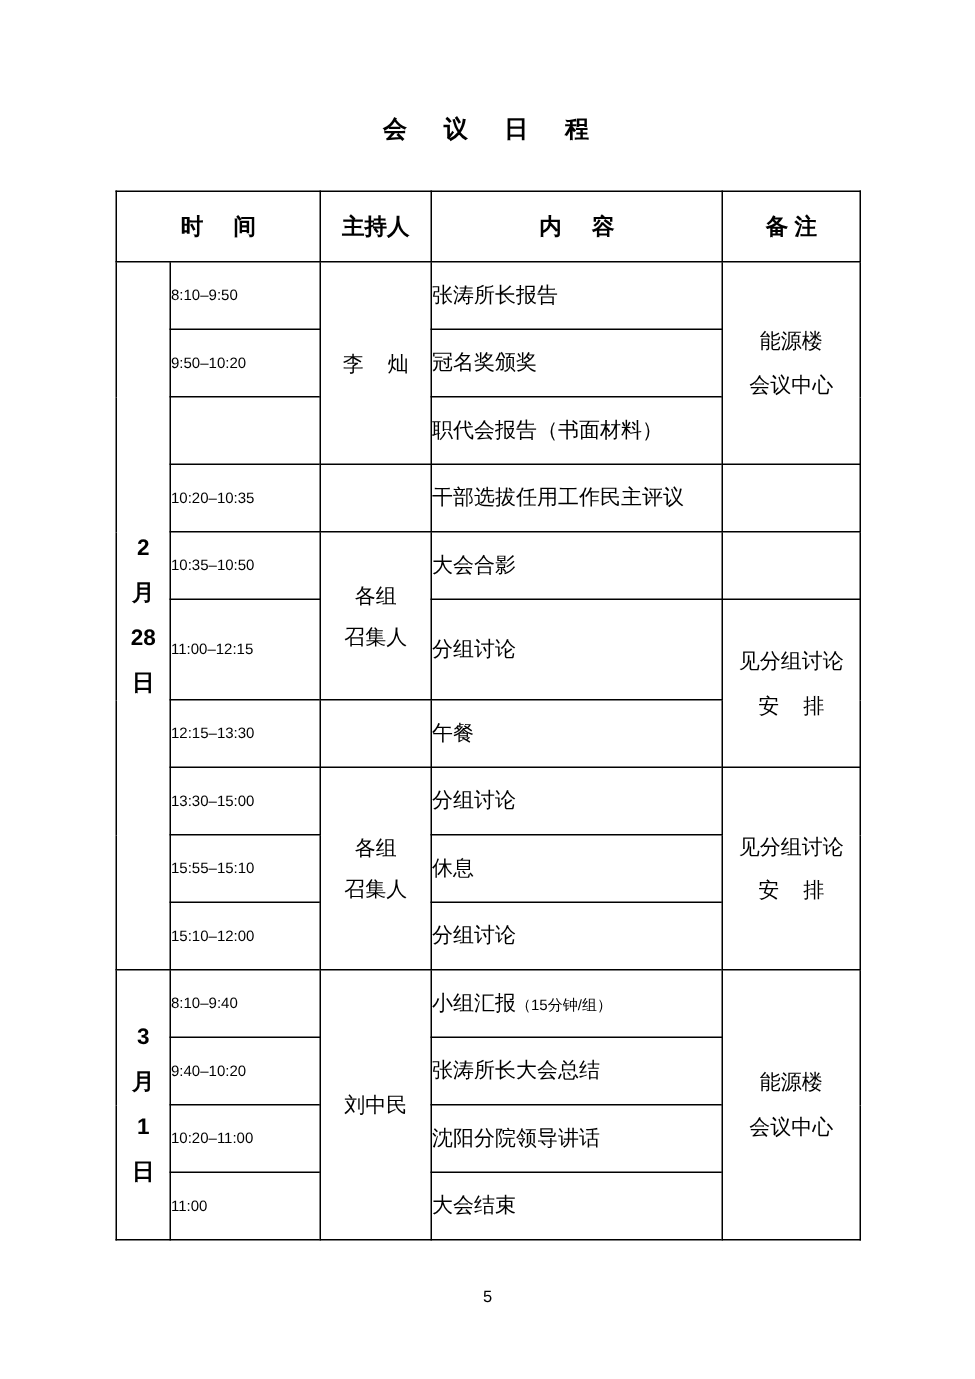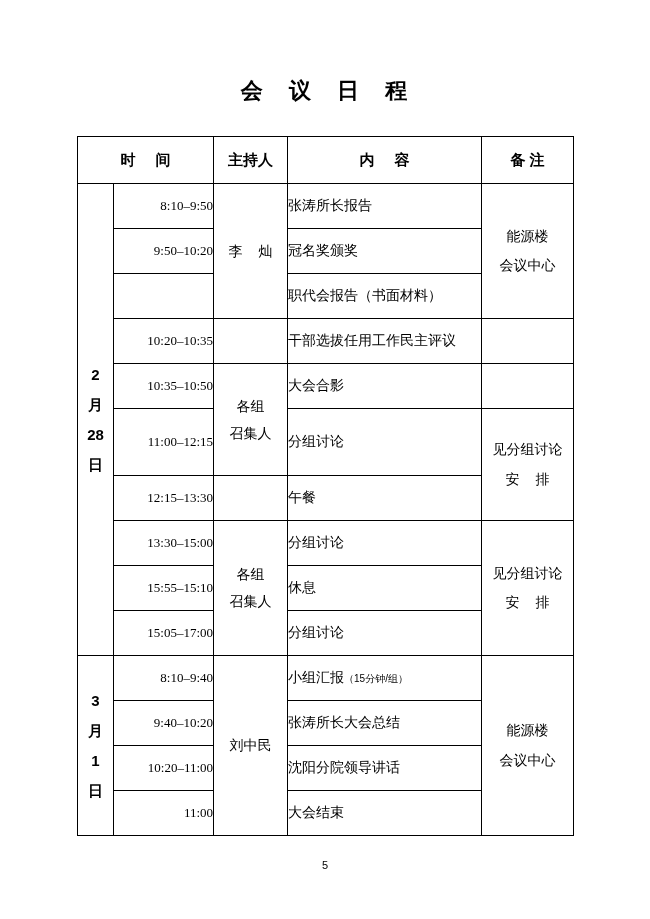--- a/index.html
+++ b/index.html
@@ -16,21 +16,21 @@
     overflow: hidden;
   }
   .page {
     width: 650px;
     height: 919px;
     position: relative;
     box-sizing: border-box;
   }
   .title {
     text-align: center;
-    font-size: 22px;
+    font-size: 16px;
     font-weight: bold;
     letter-spacing: 10px;
     padding-top: 76px;
     padding-left: 8px;
     font-family: "Liberation Sans", sans-serif;
   }
   .table-wrap {
     margin: 30px auto 0 auto;
     width: 496px;
   }
@@ -62,25 +62,24 @@
     font-size: 15px;
     font-weight: bold;
     font-family: "Liberation Sans", sans-serif;
     line-height: 2.0;
   }
   .daycell div {
     display: block;
   }
   .timecell {
     width: 100px;
-    font-size: 13px;
+    font-size: 10px;
     padding-left: 10px;
-    font-family: Liberation Serif, serif;
+    font-family: Liberation Sans, sans-serif;
     height: 44px;
-    text-align: right;
   }
   .hostcell {
     width: 74px;
     text-align: center;
     font-size: 14px;
     font-family: "Liberation Sans", sans-serif;
     line-height: 1.9;
   }
   .hostcell .sp2 {
     letter-spacing: 6px;
@@ -215,21 +214,21 @@
           <div class="sp3">安  排</div>
         </td>
       </tr>
 
       <tr>
         <td class="timecell">15:55–15:10</td>
         <td class="contentcell">休息</td>
       </tr>
 
       <tr>
-        <td class="timecell">15:05–17:00</td>
+        <td class="timecell">15:10–12:00</td>
         <td class="contentcell">分组讨论</td>
       </tr>
 
       <tr>
         <td class="daycell" rowspan="4">
           <div>3</div>
           <div>月</div>
           <div>1</div>
           <div>日</div>
         </td>

